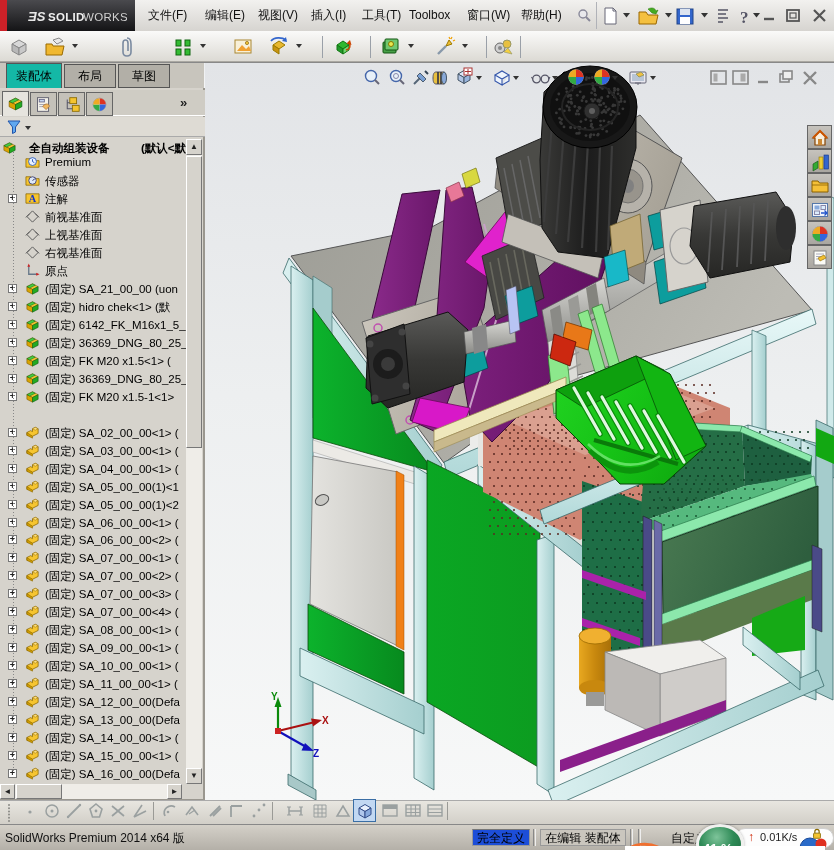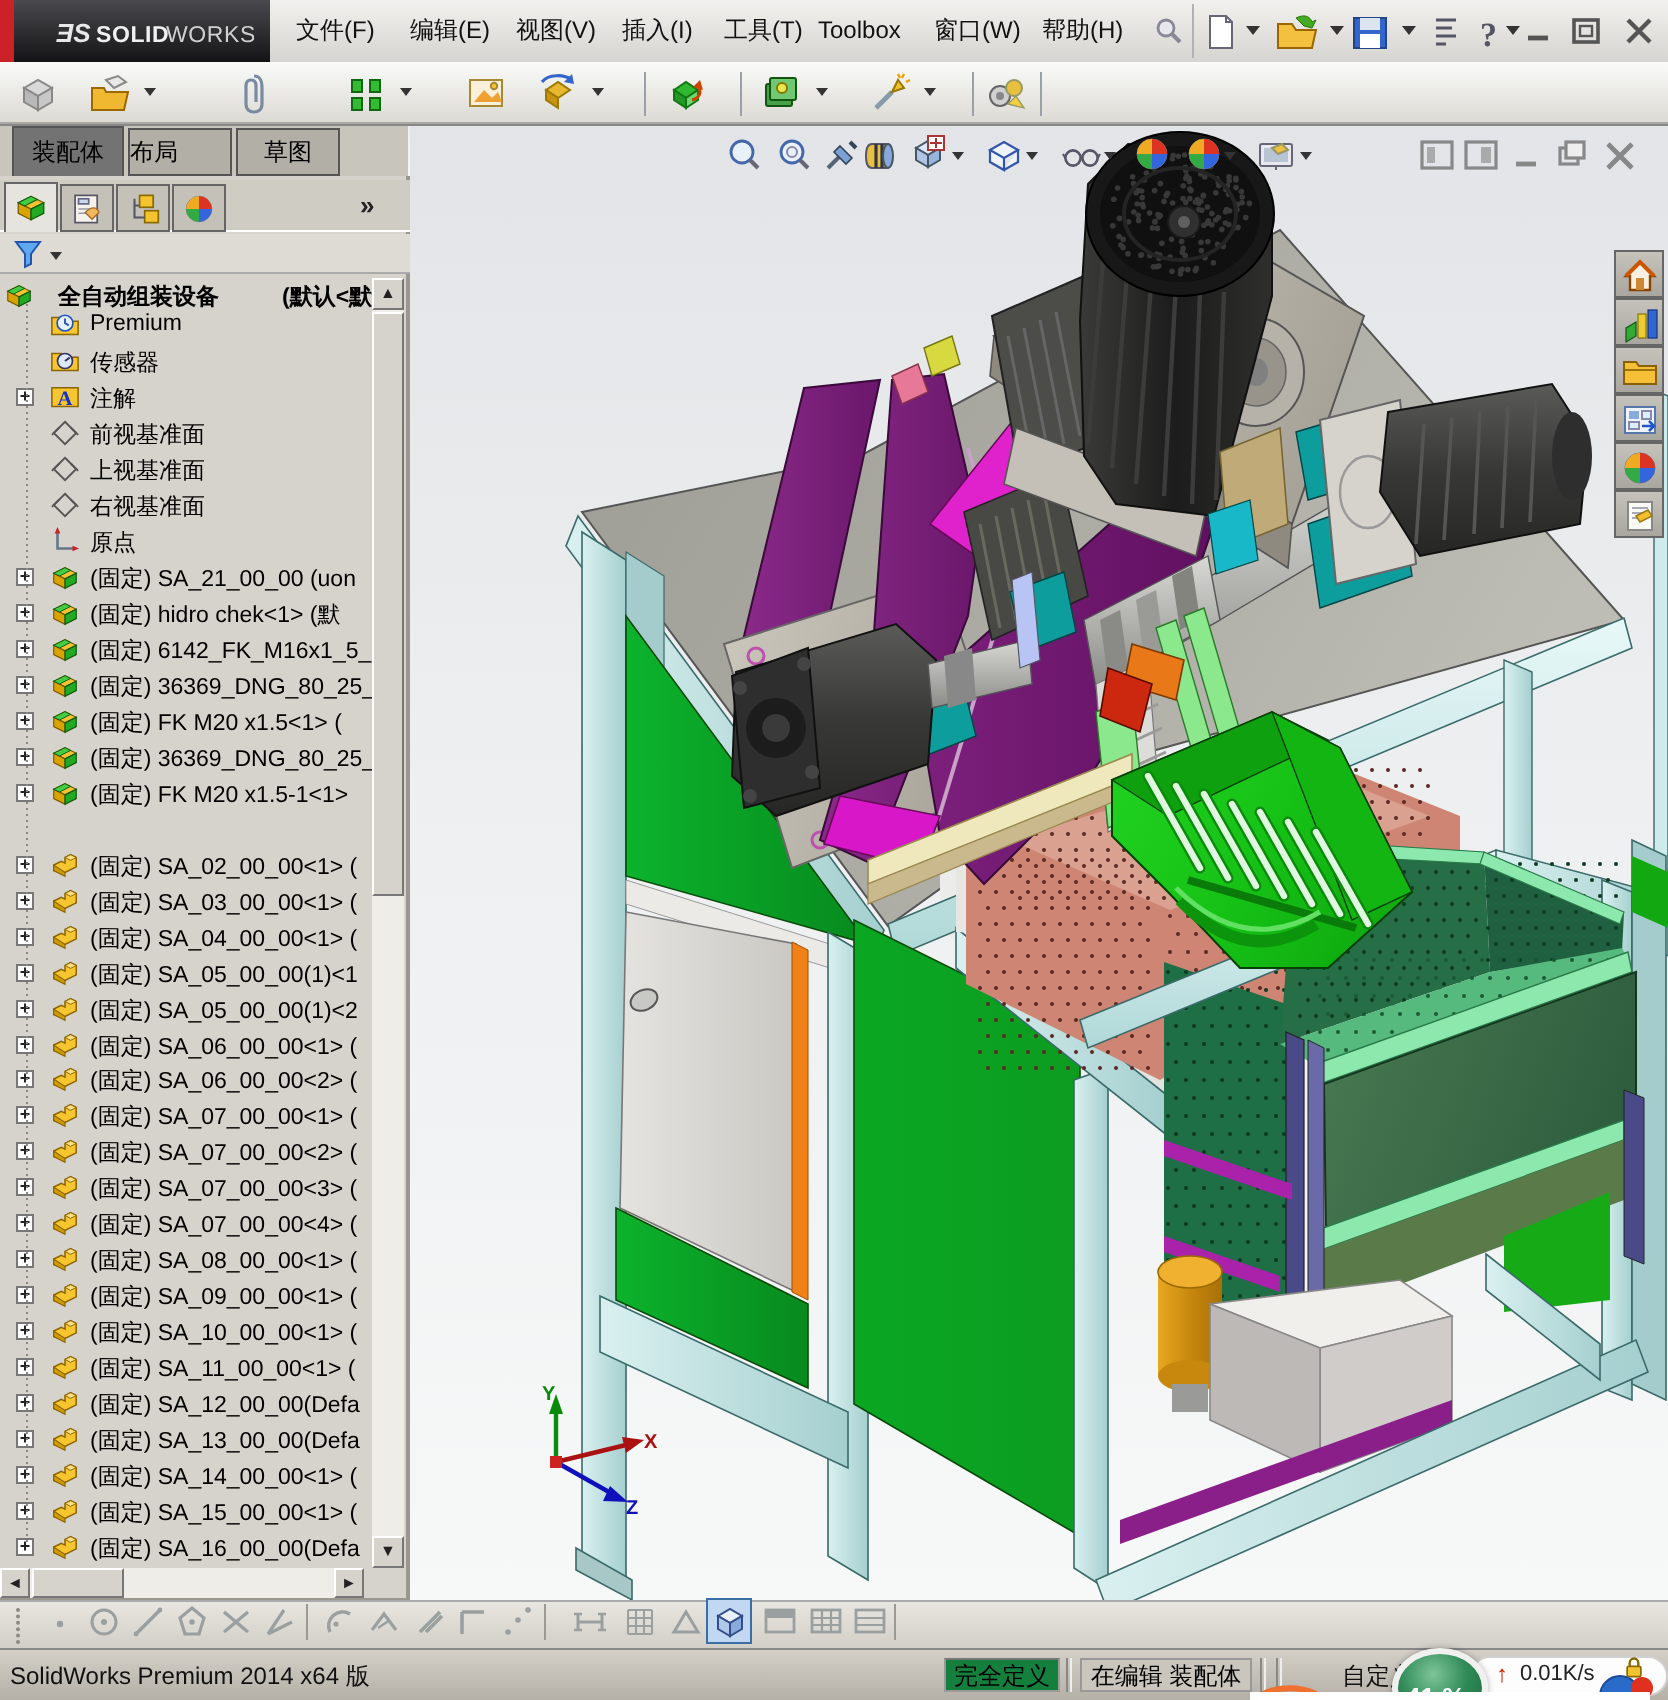--- a/index.html
+++ b/index.html
@@ -116,22 +116,22 @@
     <circle cx="8" cy="12" r="5" fill="#d0d0d0" stroke="#666"></circle>
     <circle cx="8" cy="12" r="2" fill="#888"></circle>
     <circle cx="15" cy="8" r="4" fill="#e8c040" stroke="#996"></circle>
     <path d="M12 16 L20 18 L16 12 Z" fill="#f4d040" stroke="#996" stroke-width="0.7"></path>
   </svg>
 <div style="position:absolute;left:520px;top:36px;width:1px;height:22px;background:#9aa0a8"></div>
 
 <div class="abs" style="left:0;top:62px;width:834px;height:26px;background:linear-gradient(#eceef0,#f5f6f7)"></div>
 <div class="abs" style="left:0;top:62px;width:204px;height:26px;background:#c8c5bd"></div>
 <div class="abs" style="left:0;top:62px;width:834px;height:1px;background:#888"></div>
-<div class="abs" style="left:6px;top:63px;width:56px;height:25px;background:#737373;border:1px solid #555;border-bottom:none;font-size:12px;text-align:center;line-height:24px">装配体</div>
-<div class="abs" style="left:64px;top:64px;width:52px;height:24px;background:#b2afa7;border:1px solid #555;font-size:12px;line-height:23px">布局</div>
+<div class="abs" style="left:6px;top:63px;width:56px;height:25px;background:#14b8a6;border:1px solid #555;border-bottom:none;font-size:12px;text-align:center;line-height:24px">装配体</div>
+<div class="abs" style="left:64px;top:64px;width:52px;height:24px;background:#b2afa7;border:1px solid #555;font-size:12px;text-align:center;line-height:23px">布局</div>
 <div class="abs" style="left:118px;top:64px;width:52px;height:24px;background:#b2afa7;border:1px solid #555;font-size:12px;text-align:center;line-height:23px">草图</div>
 
 <div class="abs" style="left:205px;top:63px;width:629px;height:737px;background:linear-gradient(#e2e4e7 0%,#edeff0 45%,#f7f8f8 100%)"></div>
 <svg class="abs" style="left:0;top:0" width="834" height="850" viewBox="0 0 834 850">
 <defs>
  <linearGradient id="gdesk" x1="0" y1="0" x2="1" y2="0.4">
         <stop offset="0" stop-color="#9c9c95"></stop>
         <stop offset="0.5" stop-color="#aaa9a2"></stop>
         <stop offset="1" stop-color="#bdbcb5"></stop>
       </linearGradient>
@@ -1969,21 +1969,21 @@
     <circle cx="9" cy="4.0" r="1" fill="#8a8a86"></circle>
     <circle cx="9" cy="7.2" r="1" fill="#8a8a86"></circle>
     <circle cx="9" cy="10.4" r="1" fill="#8a8a86"></circle>
     <circle cx="9" cy="13.600000000000001" r="1" fill="#8a8a86"></circle>
     <circle cx="9" cy="16.8" r="1" fill="#8a8a86"></circle>
     <circle cx="9" cy="20.0" r="1" fill="#8a8a86"></circle>
   </svg>
 
 <div class="abs" style="left:0;top:824px;width:834px;height:26px;background:linear-gradient(#d4d0c8,#b4b0a8);border-top:1px solid #888"></div>
 <div class="abs" style="left:5px;top:830px;font-size:12px;color:#111">SolidWorks Premium 2014 x64 版</div>
-<div class="abs" style="left:472px;top:829px;width:58px;height:17px;border:1px solid #999;border-top-color:#777;background:#15803d;font-size:12px;text-align:center;line-height:16px">完全定义</div>
+<div class="abs" style="left:472px;top:829px;width:58px;height:17px;border:1px solid #999;border-top-color:#777;background:#1d4ed8;font-size:12px;text-align:center;line-height:16px">完全定义</div>
 <div class="abs" style="left:533px;top:829px;width:3px;height:17px;border-left:1px solid #888;border-right:1px solid #eee"></div>
 <div class="abs" style="left:540px;top:829px;width:86px;height:17px;border:1px solid #999;background:#cac6be;font-size:12px;text-align:center;line-height:16px">在编辑 装配体</div>
 <div class="abs" style="left:630px;top:829px;width:3px;height:17px;border-left:1px solid #888;border-right:1px solid #eee"></div>
 <div class="abs" style="left:638px;top:829px;width:3px;height:17px;border-left:1px solid #888;border-right:1px solid #eee"></div>
 <div class="abs" style="left:671px;top:830px;font-size:12px;color:#111">自定义</div>
 
 <div class="abs" style="left:735px;top:828px;width:99px;height:20px;background:#fdfdfd;border:1px solid #d0d0d0;border-radius:10px"></div>
 <div class="abs" style="left:748px;top:830px;font-size:12px;color:#cc2200">↑</div>
 <div class="abs" style="left:760px;top:831px;font-size:11px;color:#222">0.01K/s</div>
 <svg class="abs" style="left:798px;top:837px" width="32" height="13" viewBox="0 0 32 13">

